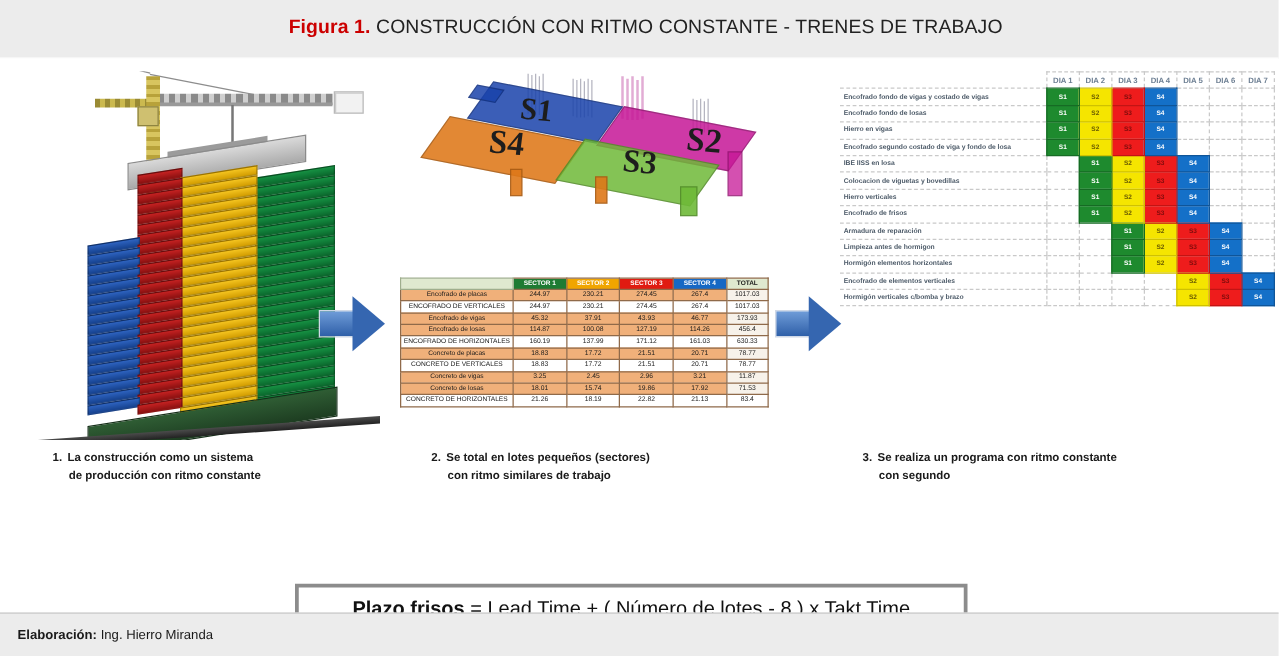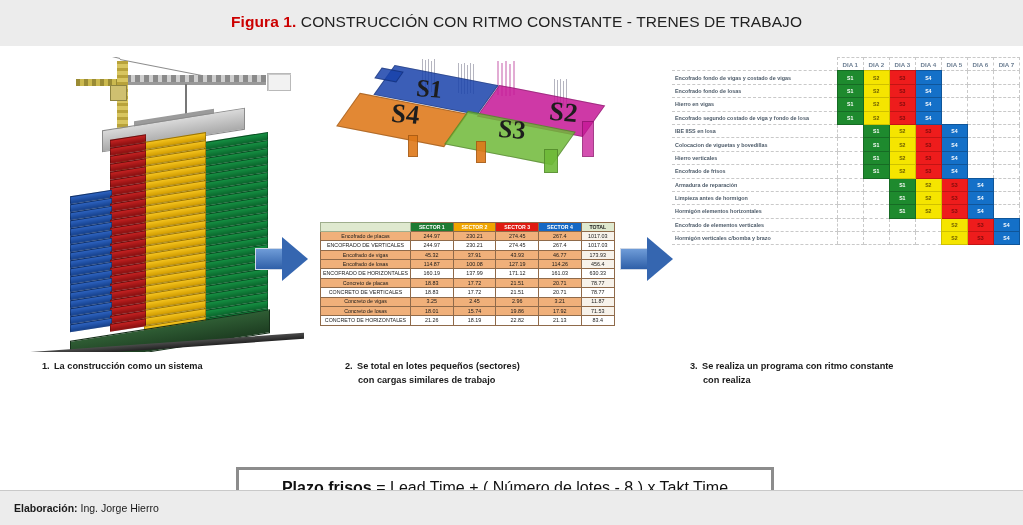--- a/index.html
+++ b/index.html
@@ -615,34 +615,35 @@
             <td class="cell b-s2">S2</td>
             <td class="cell b-s3">S3</td>
             <td class="cell b-s4">S4</td>
           </tr>
         </tbody>
     </table>
   </div>
 
   <div class="caption" id="cap-1">
     <span class="num">1.</span><span>La construcción como un sistema</span>
+    <span class="l2">de producción con ritmo constante</span>
   </div>
   <div class="caption" id="cap-2">
     <span class="num">2.</span><span>Se total en lotes pequeños (sectores)</span>
-    <span class="l2">con cargas similares de trabajo</span>
+    <span class="l2">con ritmo similares de trabajo</span>
   </div>
   <div class="caption" id="cap-3">
     <span class="num">3.</span><span>Se realiza un programa con ritmo constante</span>
-    <span class="l2">con realiza</span>
+    <span class="l2">con segundo</span>
   </div>
 
   <div id="formula-box">
     <div id="formula-text">
       <b>Plazo frisos</b><span> =  Lead Time + ( Número de lotes  -  8 ) x Takt Time</span>
     </div>
   </div>
 </div>
 
 <div id="footer-band">
   <div id="footer-text">
-    <b>Elaboración:</b><span> Ing. Jorge Hierro</span>
+    <b>Elaboración:</b><span> Ing. Hierro Miranda</span>
   </div>
 </div>
 
 </body></html>

